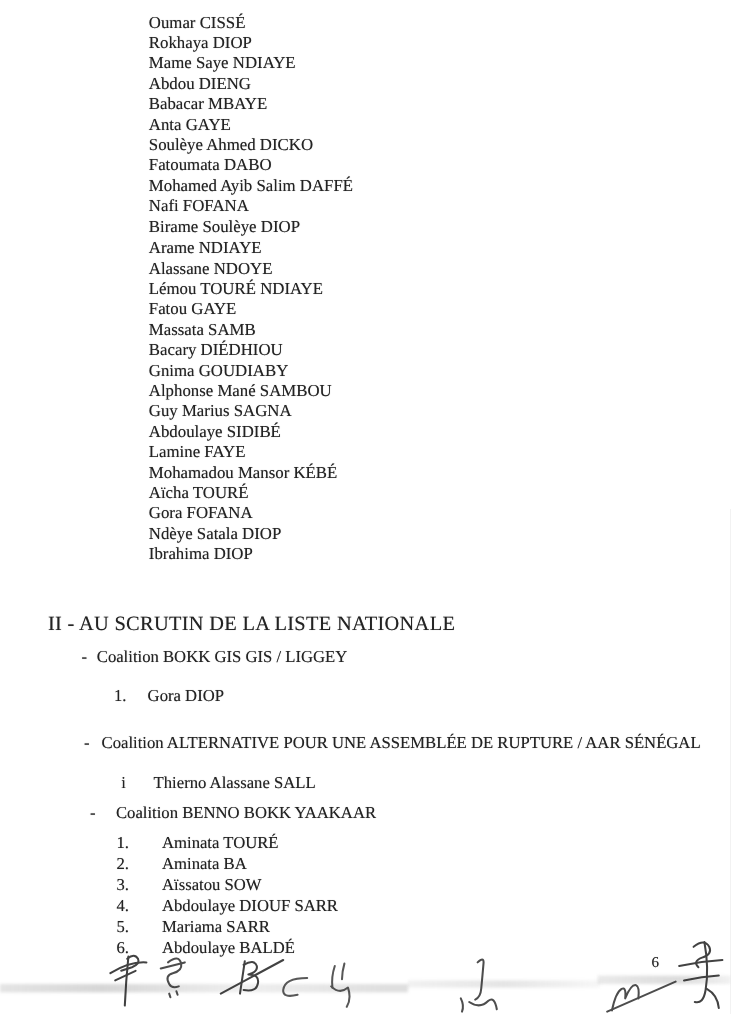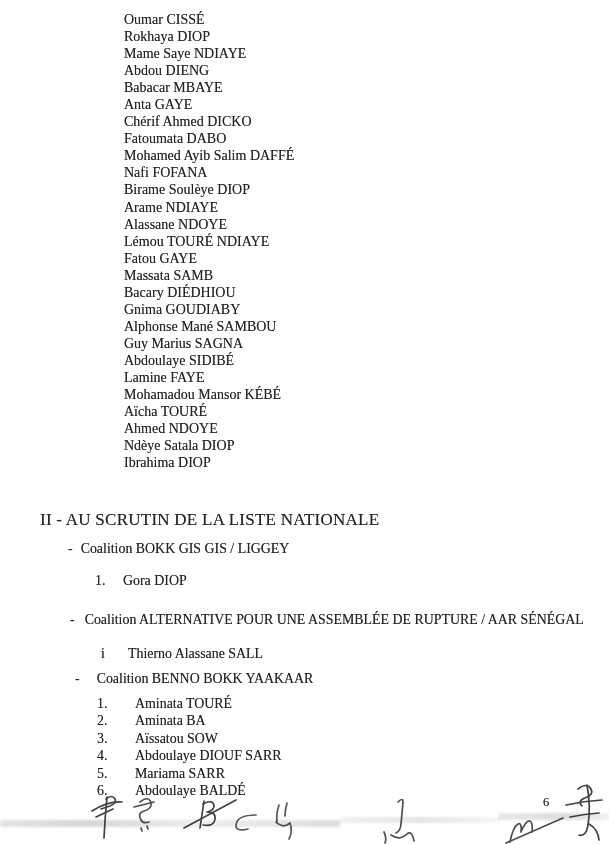--- a/index.html
+++ b/index.html
@@ -88,21 +88,21 @@
       <div class="name-line">Rokhaya DIOP</div>
 
       <div class="name-line">Mame Saye NDIAYE</div>
 
       <div class="name-line">Abdou DIENG</div>
 
       <div class="name-line">Babacar MBAYE</div>
 
       <div class="name-line">Anta GAYE</div>
 
-      <div class="name-line">Chérif Ahmed DICKO</div>
+      <div class="name-line">Soulèye Ahmed DICKO</div>
 
       <div class="name-line">Fatoumata DABO</div>
 
       <div class="name-line">Mohamed Ayib Salim DAFFÉ</div>
 
       <div class="name-line">Nafi FOFANA</div>
 
       <div class="name-line">Birame Soulèye DIOP</div>
 
       <div class="name-line">Arame NDIAYE</div>
@@ -124,21 +124,21 @@
       <div class="name-line">Guy Marius SAGNA</div>
 
       <div class="name-line">Abdoulaye SIDIBÉ</div>
 
       <div class="name-line">Lamine FAYE</div>
 
       <div class="name-line">Mohamadou Mansor KÉBÉ</div>
 
       <div class="name-line">Aïcha TOURÉ</div>
 
-      <div class="name-line">Ahmed NDOYE</div>
+      <div class="name-line">Gora FOFANA</div>
 
 
       <div class="name-line">Ndèye Satala DIOP</div>
 
       <div class="name-line">Ibrahima DIOP</div>
     </div>
 
   <div class="section-title txt">II - AU SCRUTIN DE LA LISTE NATIONALE</div>
 
   <div class="coal c1 txt">

